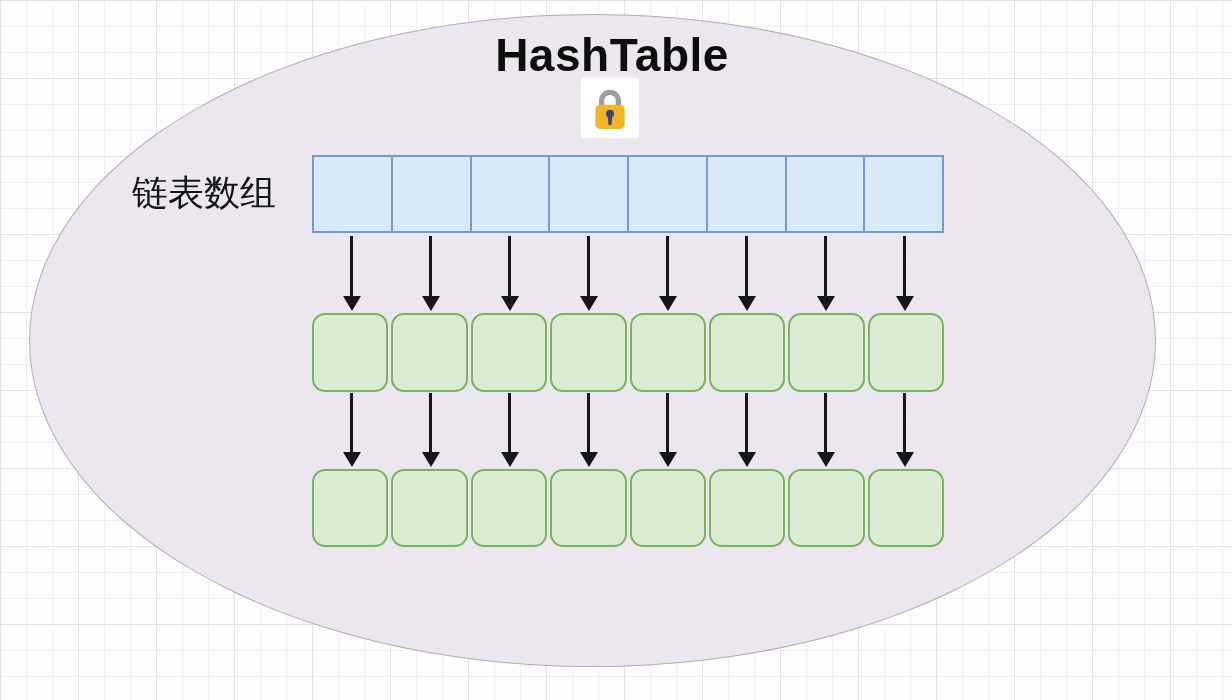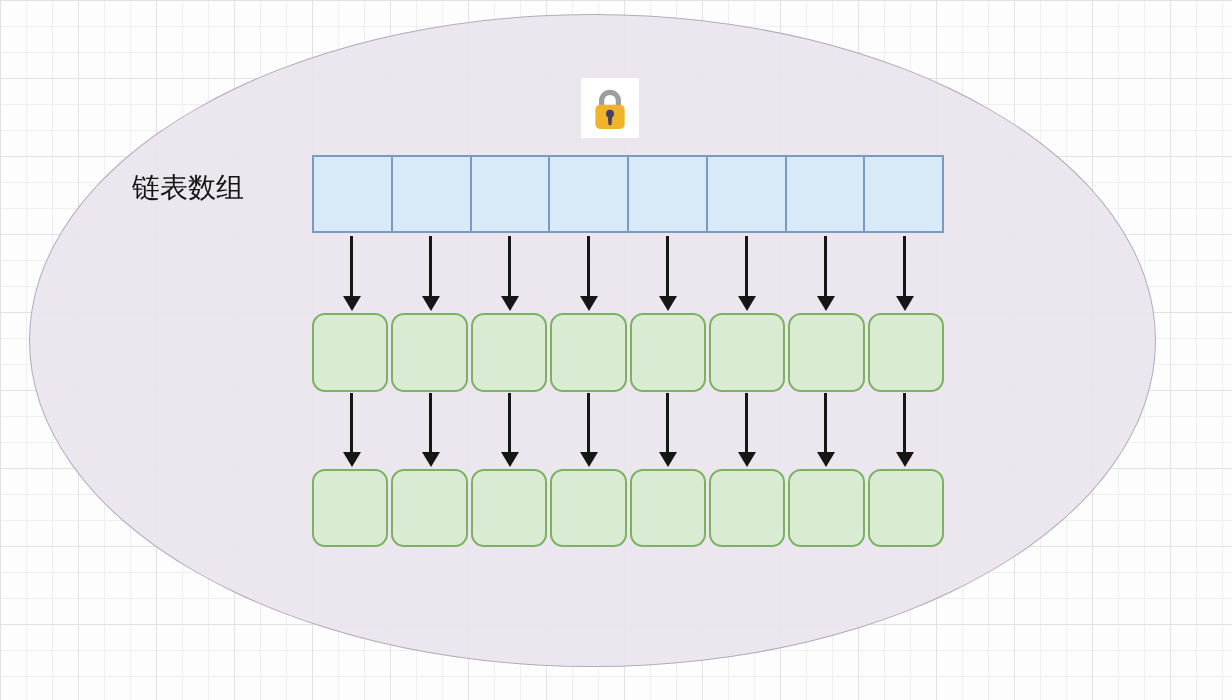--- a/index.html
+++ b/index.html
@@ -30,21 +30,21 @@
     font-size:46px; font-weight:bold; color:#0d0d0d;
     letter-spacing:0.5px;
   }
   .lock-box {
     position:absolute; left:581px; top:78px;
     width:58px; height:60px; background:#ffffff;
     display:flex; align-items:center; justify-content:center;
   }
   .array-label {
     position:absolute; left:132px; top:169px;
-    font-size:28px; color:#141414;
+    font-size:36px; color:#141414;
   }
   .array-row {
     position:absolute; left:312px; top:155px;
     width:632px; height:78px;
     display:flex; box-sizing:border-box;
     background:var(--array-cell-fill);
     border:2px solid var(--array-cell-border);
   }
   .acell { flex:1; border-right:2px solid var(--array-cell-border); }
   .acell:last-child { border-right:none; }
@@ -84,20 +84,21 @@
     letter-spacing:0.5px;
   }
 </style>
 </head>
 <body>
 
 <div class="stage">
 
   <div class="ellipse"></div>
 
+  <h1 class="title">HashTable</h1>
 
   <div class="lock-box">
     <svg width="42" height="46" viewBox="0 0 40 44">
       <path d="M12 22 v-7 a8 8 0 0 1 16 0 v7" fill="none" stroke="var(--lock-shackle)" stroke-width="5"></path>
       <rect x="6" y="19" width="28" height="23" rx="4.5" fill="var(--lock-body)"></rect>
       <circle cx="20" cy="27.5" r="3.8" fill="var(--lock-keyhole)"></circle>
       <path d="M17.8 28 h4.4 l-0.6 9 a1.6 1.6 0 0 1 -3.2 0 z" fill="var(--lock-keyhole)"></path>
     </svg>
   </div>
 

